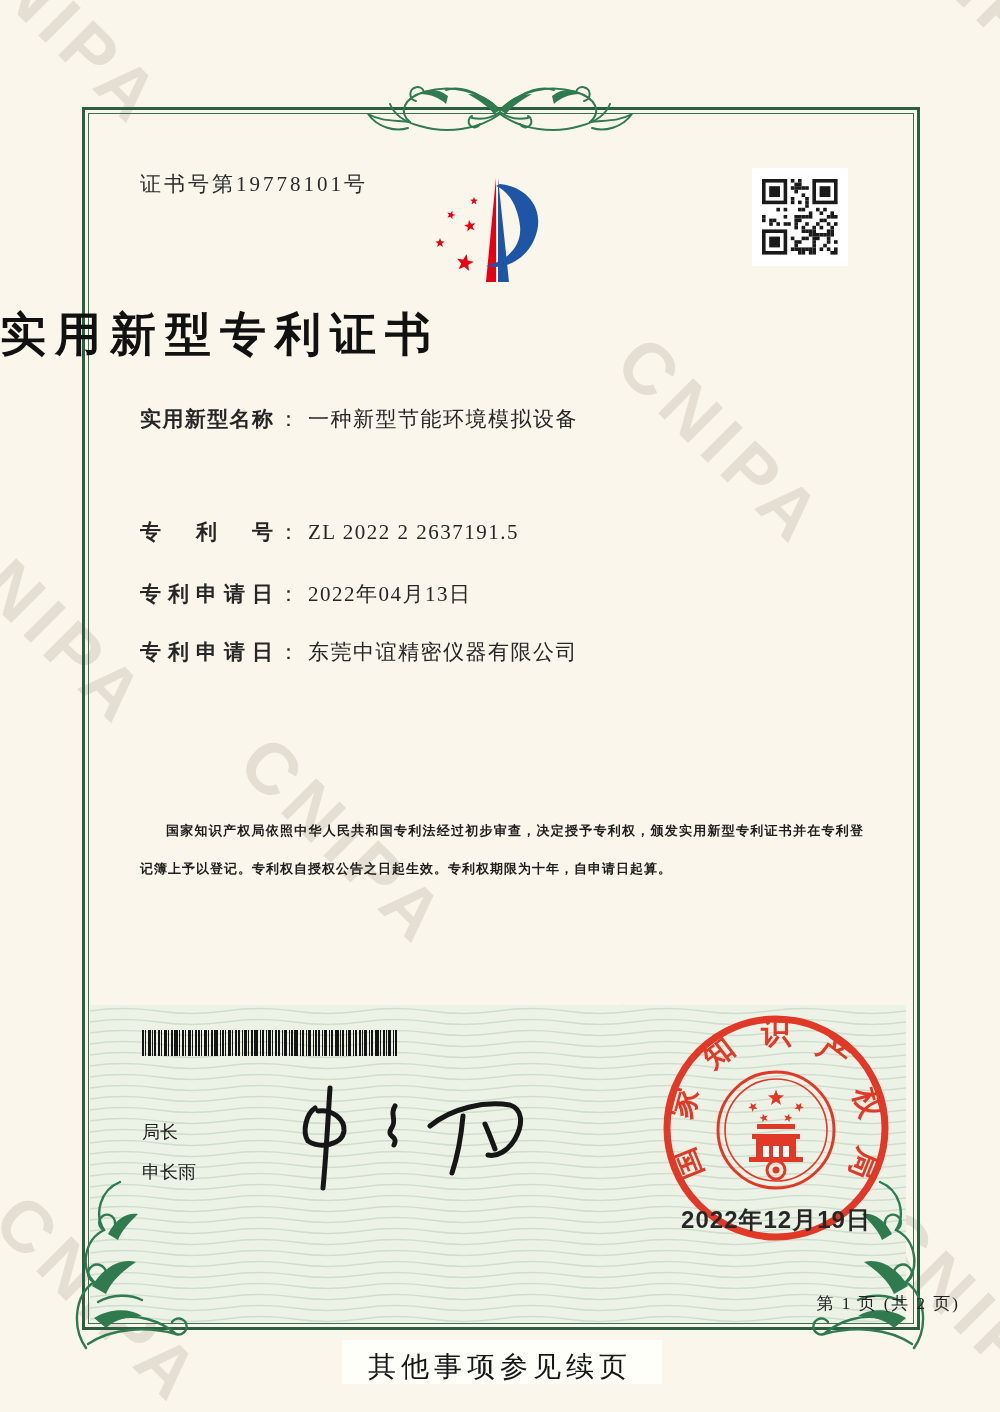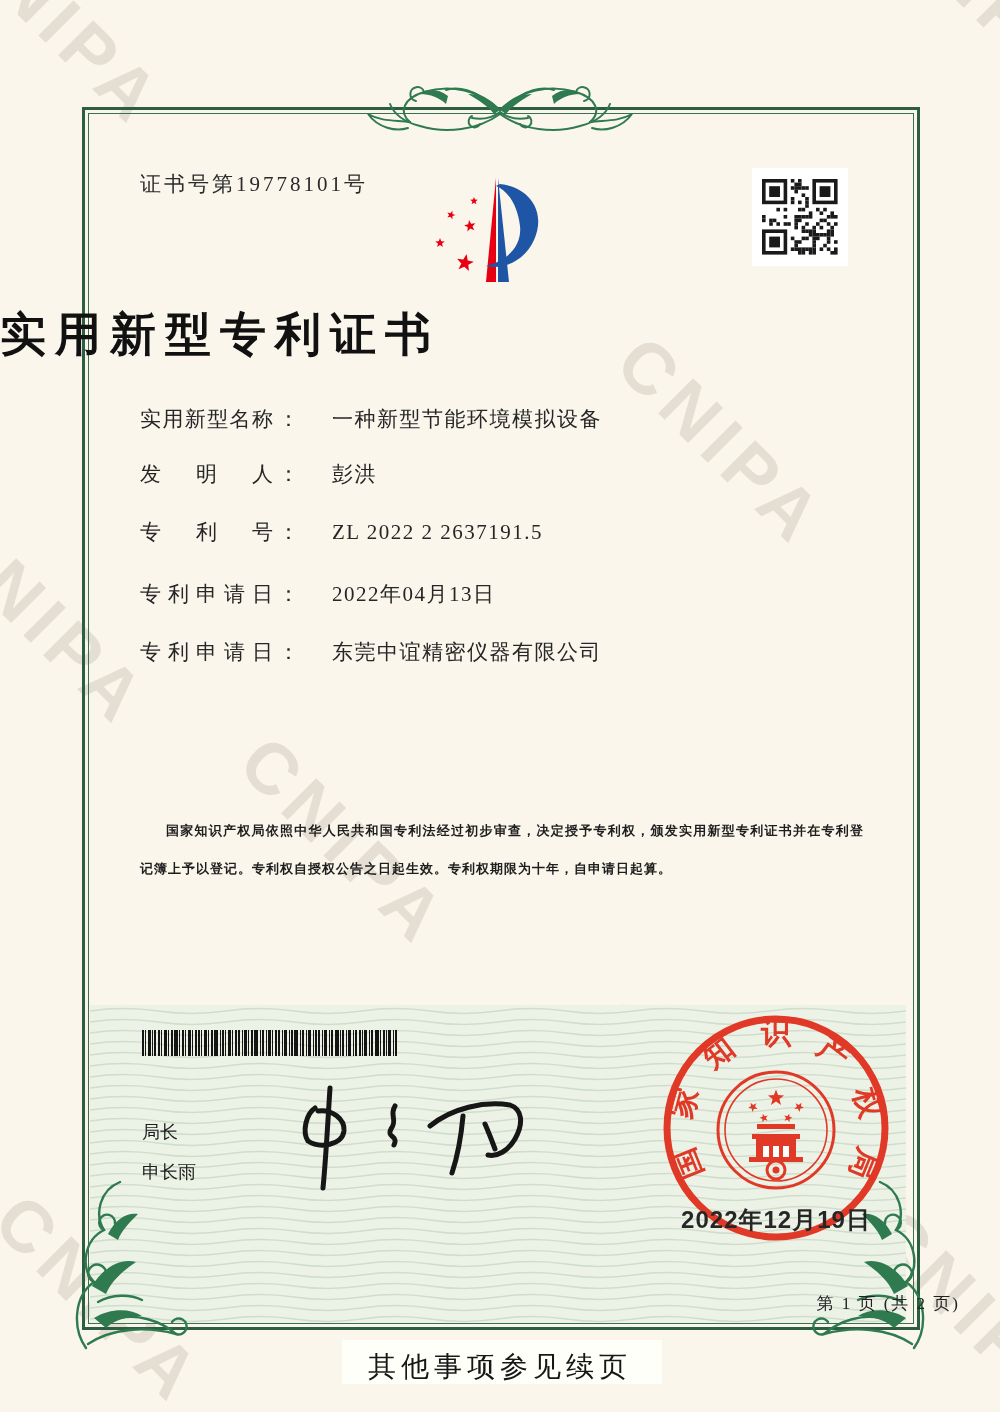--- a/index.html
+++ b/index.html
@@ -15,23 +15,23 @@
          border:3px solid #2c5f42;}
   .frame::after{content:"";position:absolute;left:3px;top:3px;right:3px;bottom:3px;
          border:1px solid #3c6e52;}
   
   .certno{position:absolute;left:140px;top:170px;font-size:21px;letter-spacing:3px;color:#2a2a2a;text-align:right;}
   .title{position:absolute;left:0;top:304px;width:100%;text-align:left;
          font-size:46px;font-weight:bold;letter-spacing:9px;color:#111;}
   
   .frow{position:absolute;left:140px;right:110px;font-size:21px;letter-spacing:1px;
         white-space:nowrap;color:#262626;}
-  .flabel{display:inline-block;width:134px;text-align:justify;text-align-last:justify;vertical-align:bottom;}
+  .flabel{display:inline-block;width:134px;text-align:justify;text-align-last:justify;vertical-align:bottom;font-weight:bold;}
   .fcolon{display:inline-block;margin:0 8px 0 4px;}
-  .fvalue{letter-spacing:1.5px;margin-left:24px;}
+  .fvalue{letter-spacing:1.5px;}
   .grant2{margin-left:62px;}
   .flabel2{display:inline-block;width:128px;text-align:justify;text-align-last:justify;}
   
   .paras{position:absolute;left:140px;width:724px;top:812px;font-size:13px;
          line-height:38px;letter-spacing:1px;color:#1e1e1e;font-weight:bold;}
   .paras p{margin:0 0 6px 0;text-indent:2em;text-align:justify;}
   
   .waveband{position:absolute;left:90px;top:1005px;width:816px;height:318px;}
   .commissioner{position:absolute;left:142px;top:1112px;
         font-family:"Liberation Sans","DejaVu Sans",sans-serif;
@@ -252,23 +252,20 @@
         <rect x="68.40" y="72.00" width="3.60" height="3.60"></rect>
         <rect x="72.00" y="72.00" width="3.60" height="3.60"></rect>
       </g>
   </svg>
 
   <div class="title">实用新型专利证书</div>
 
   <div class="frow" style="top:405px">
     <span class="flabel">实用新型名称</span><span class="fcolon">：</span><span class="fvalue">一种新型节能环境模拟设备</span>
   </div>
-  <div class="frow" style="top:460px">
-    <span class="flabel">发明人</span><span class="fcolon">：</span><span class="fvalue">彭洪</span>
-  </div>
   <div class="frow" style="top:518px">
     <span class="flabel">专利号</span><span class="fcolon">：</span><span class="fvalue">ZL 2022 2 2637191.5</span>
   </div>
   <div class="frow" style="top:580px">
     <span class="flabel">专利申请日</span><span class="fcolon">：</span><span class="fvalue">2022年04月13日</span>
   </div>
   <div class="frow" style="top:638px">
     <span class="flabel">专利申请日</span><span class="fcolon">：</span><span class="fvalue">东莞中谊精密仪器有限公司</span>
   </div>
 

